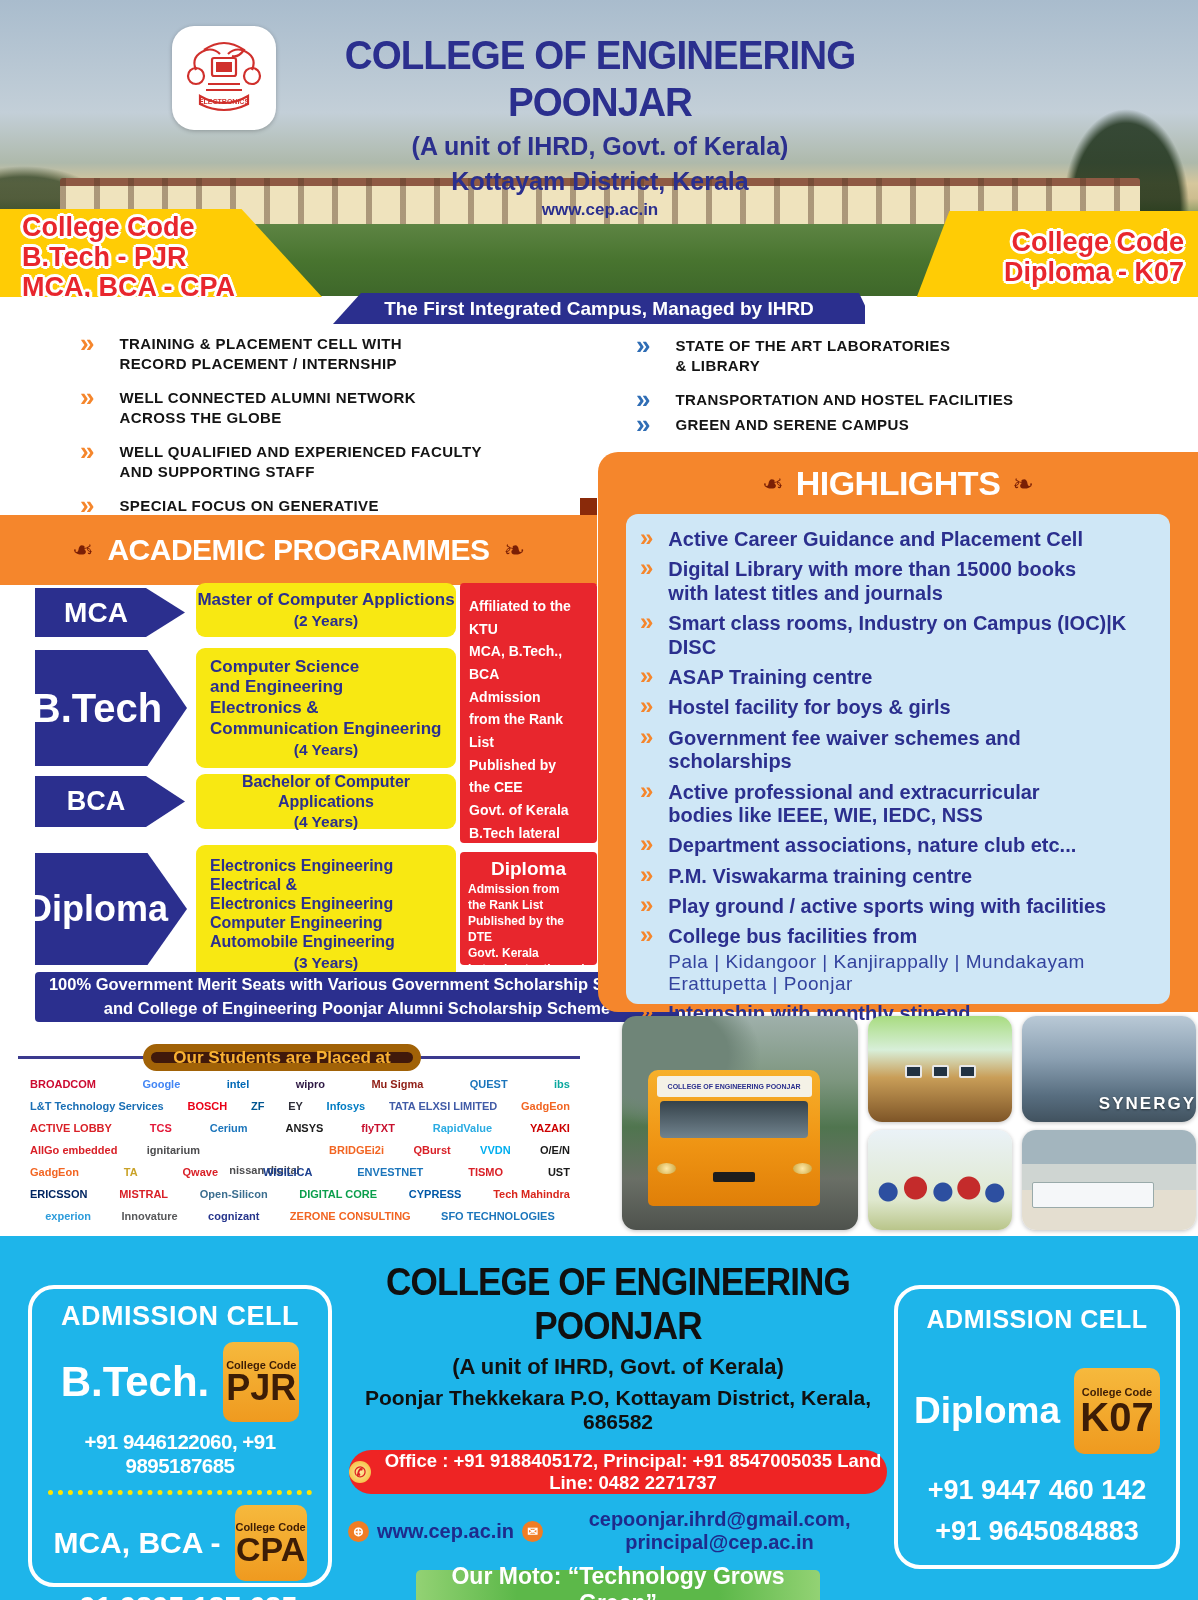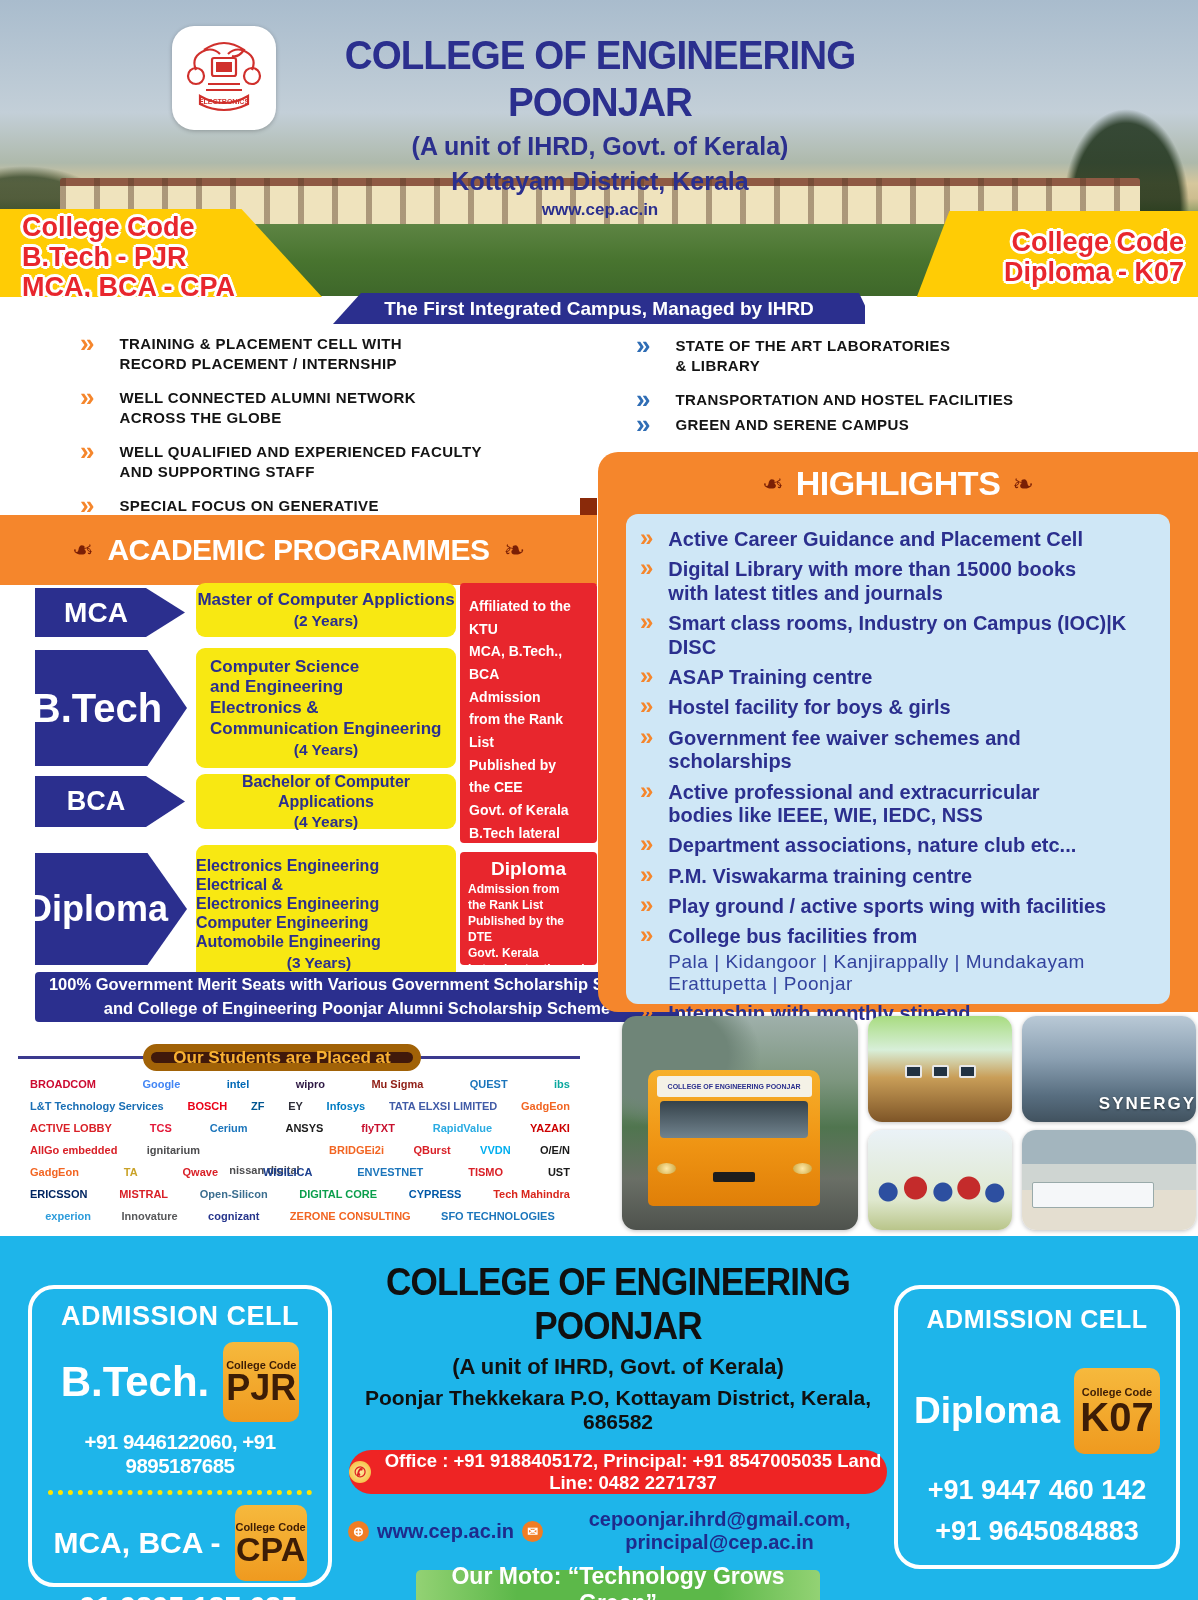--- a/index.html
+++ b/index.html
@@ -272,21 +272,21 @@
   <div class="prog-dur" style="padding-right:14px">(4 Years)</div>
 </div>
 
 <div class="abs prog-arrow" style="top:776px;height:51px;width:150px;font-size:27px">BCA</div>
 <div class="abs prog-box" style="top:774px;height:55px">
   <div class="prog-desc pre" style="text-align:center;font-size:16px">Bachelor of Computer Applications</div>
   <div class="prog-dur">(4 Years)</div>
 </div>
 
 <div class="abs prog-arrow" style="top:853px;height:112px;width:152px;font-size:36px">Diploma</div>
-<div class="abs prog-box" style="top:845px;height:139px;">
+<div class="abs prog-box" style="top:845px;height:139px;padding-left:14px">
   <div class="prog-desc pre" style="font-size:16px;line-height:1.18">Electronics Engineering
 Electrical &amp;
 Electronics Engineering
 Computer Engineering
 Automobile Engineering</div>
   <div class="prog-dur" style="padding-right:14px">(3 Years)</div>
 </div>
 
 <div class="abs red-box aff pre">Affiliated to the KTU
 MCA, B.Tech.,

